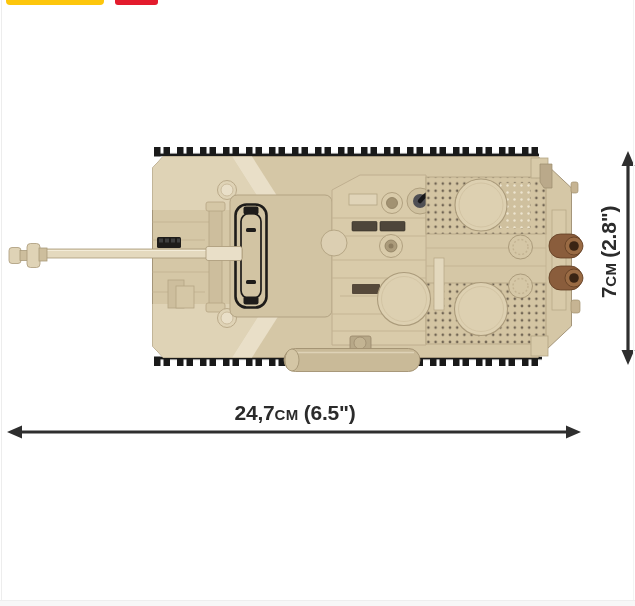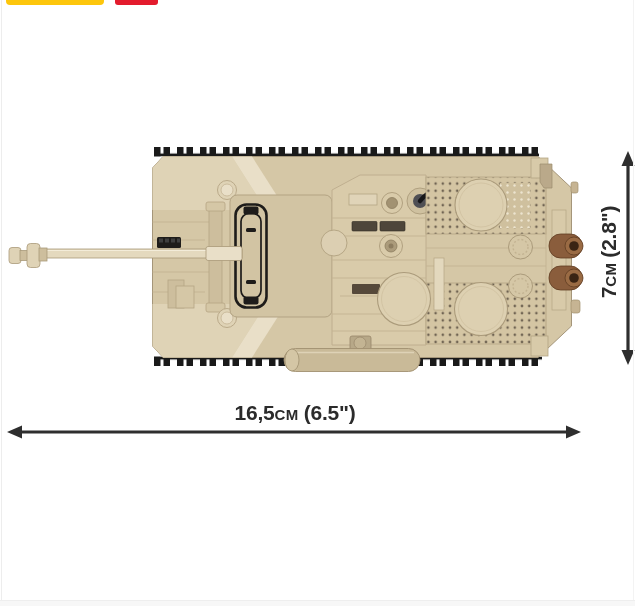--- a/index.html
+++ b/index.html
@@ -186,21 +186,21 @@
       <path d="M581,432 L566,425.5 L566,438.5 Z" fill="var(--arrow)"></path>
     </g>
     <g>
       <line x1="628" y1="164" x2="628" y2="352" stroke="var(--arrow)" stroke-width="3.2"></line>
       <path d="M628,151 L621.5,166 L634.5,166 Z" fill="var(--arrow)"></path>
       <path d="M628,365 L621.5,350 L634.5,350 Z" fill="var(--arrow)"></path>
     </g>
   </svg>
 
   <div class="dim-label dim-h">
-    <span class="num">16,5</span><span class="unit">CM</span><span class="imp">(6.5")</span>
+    <span class="num">24,7</span><span class="unit">CM</span><span class="imp">(6.5")</span>
   </div>
 
   <div class="dim-label dim-v">
     <span class="num">7</span><span class="unit">CM</span><span class="imp">(2.8")</span>
   </div>
 
   <div class="edge-left"></div>
   <div class="edge-right"></div>
   <div class="edge-bottom"></div>
 </div>

